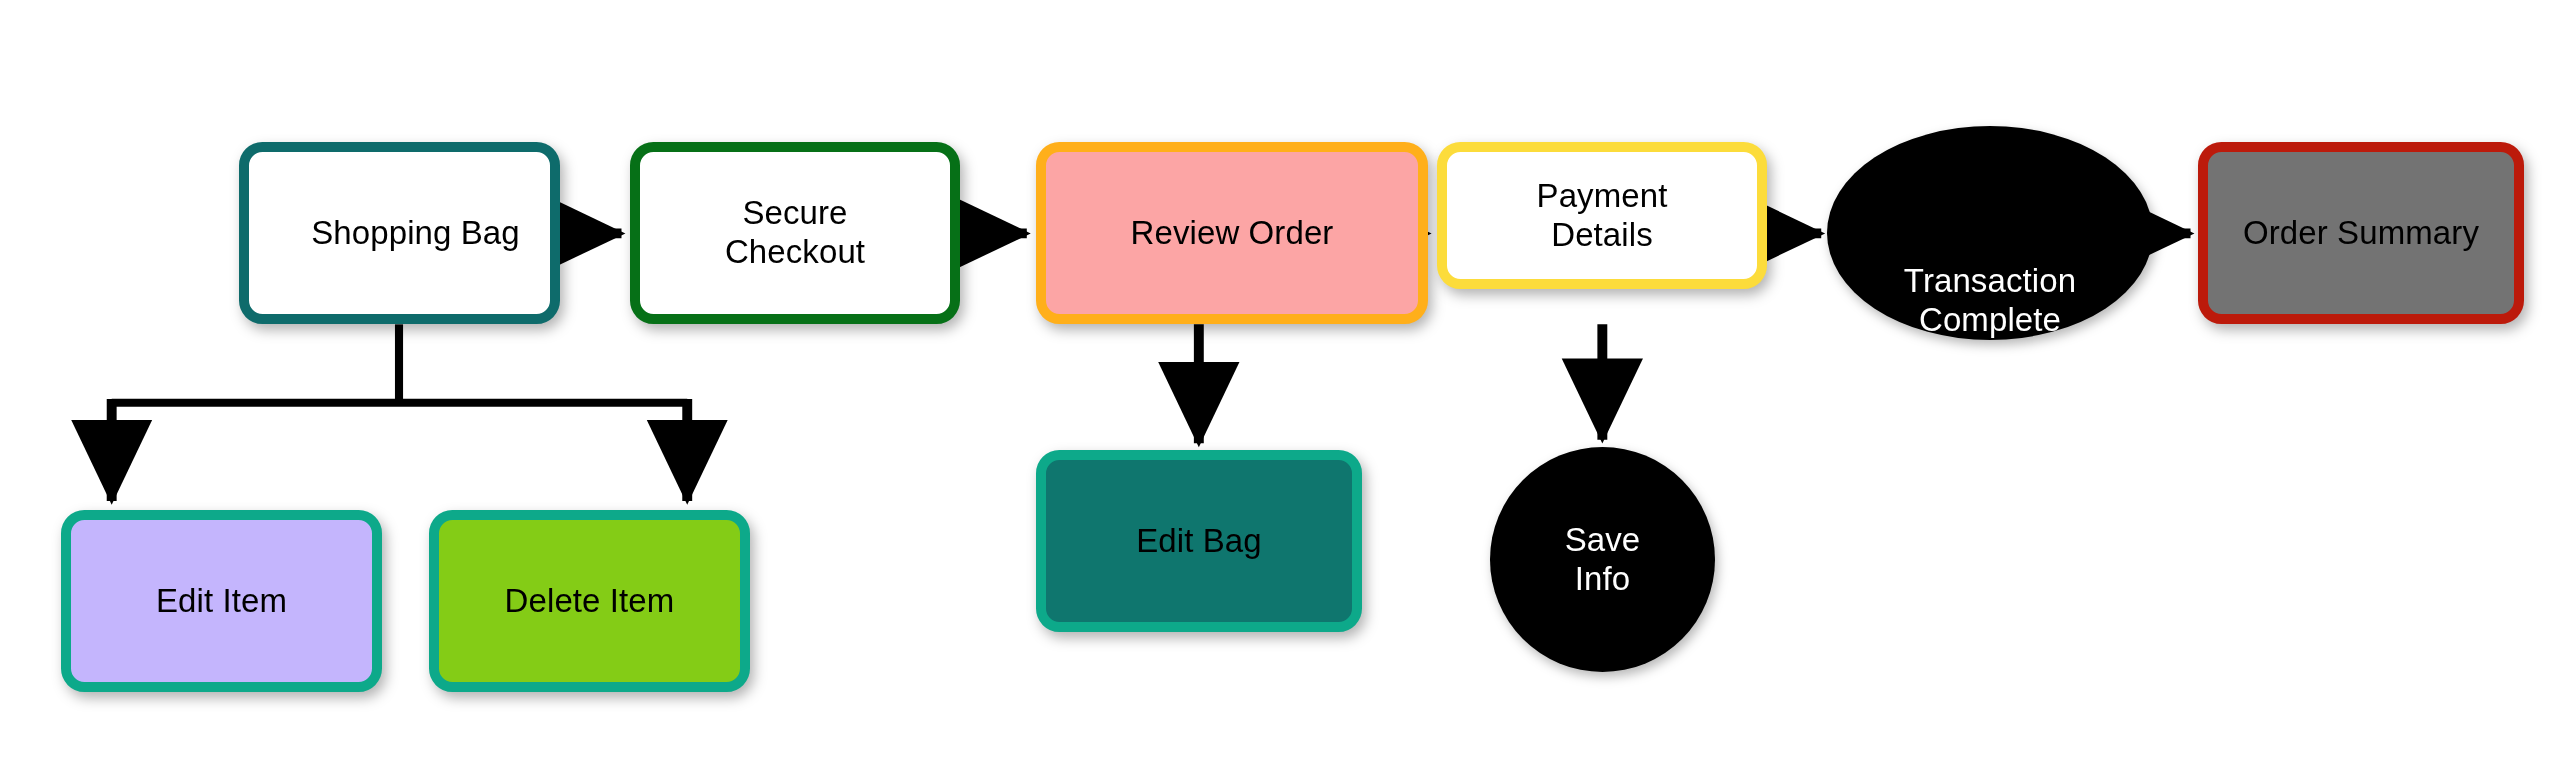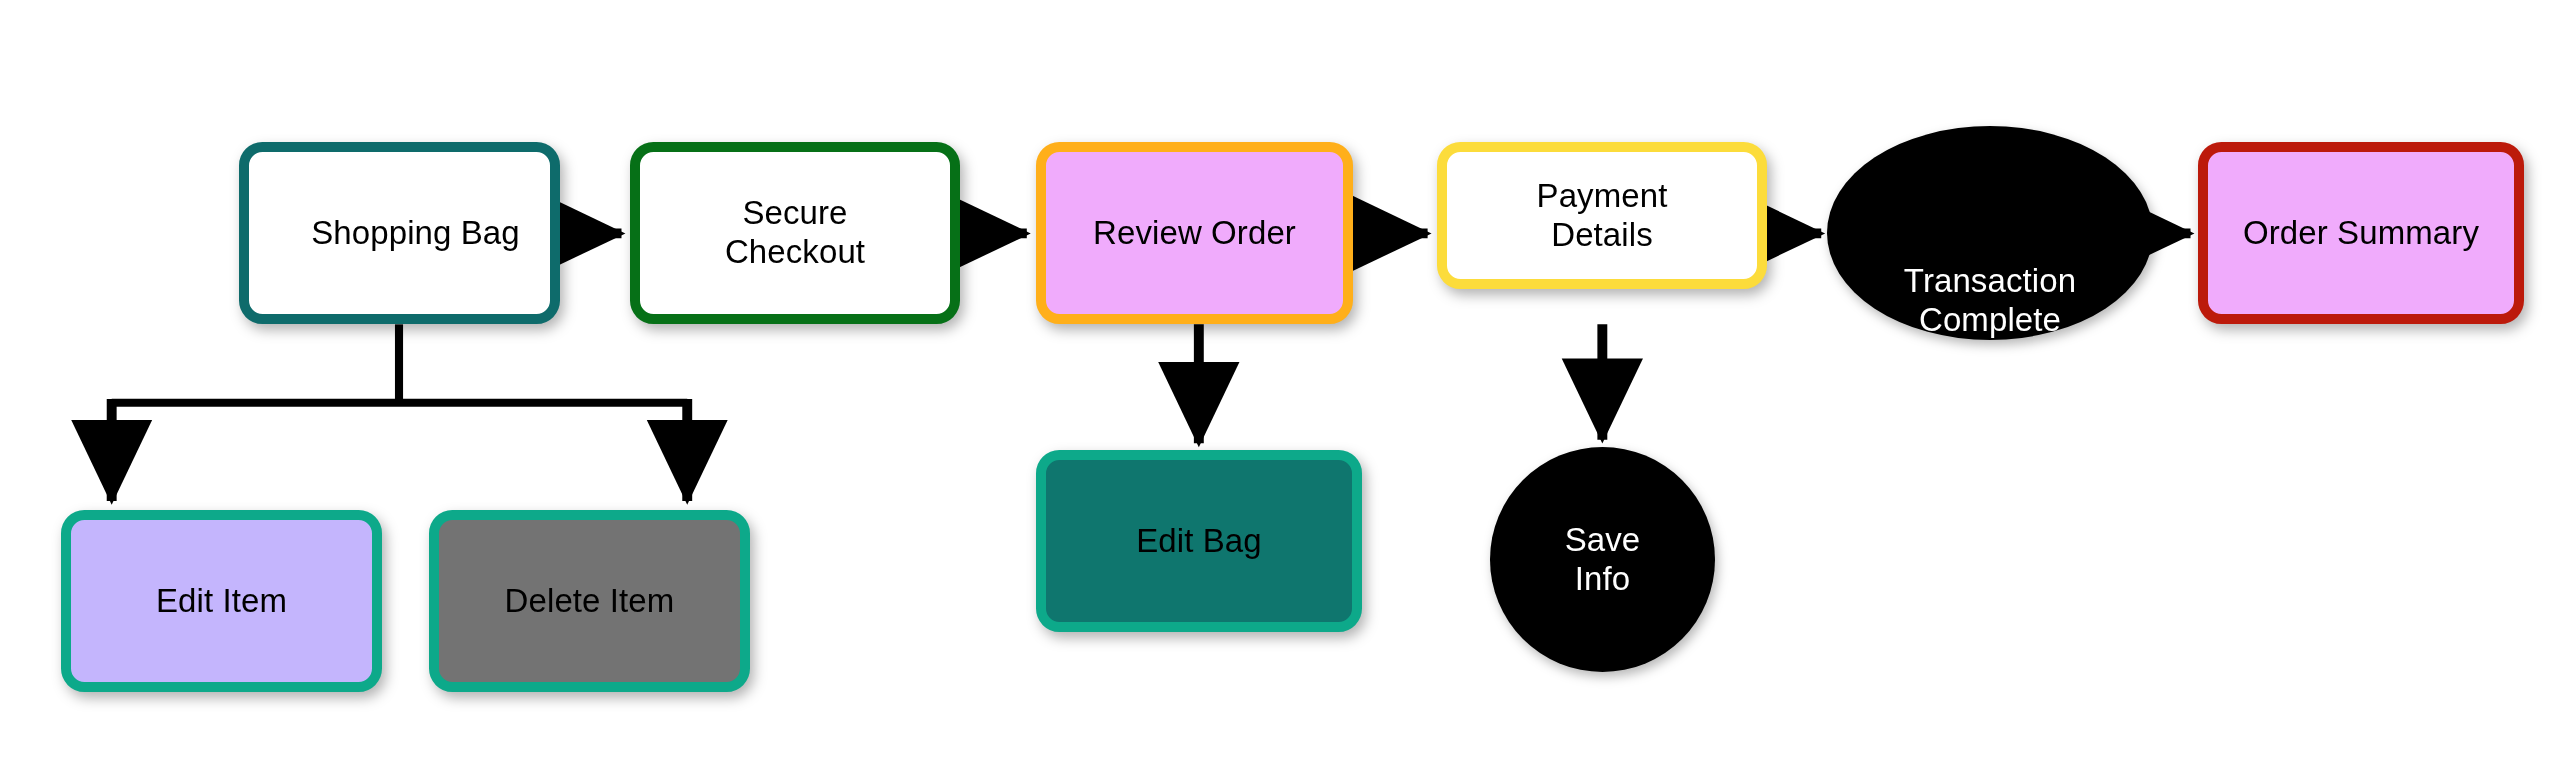--- a/index.html
+++ b/index.html
@@ -117,27 +117,27 @@
 
     <g>
       <line x1="1779" y1="360" x2="1779" y2="488" stroke="#000000" stroke-width="11" marker-end="url(#arrowhead)"></line>
     </g>
   </svg>
 
   <div id="node-layer">
       <div class="node rect" style="left: 239px; top: 142px; width: 321px; height: 182px; border-color: rgb(14, 107, 107); background: rgb(255, 255, 255); color: rgb(0, 0, 0); padding-left: 32px;"><span class="node-label">Shopping Bag</span></div>
       <div class="node rect" style="left: 630px; top: 142px; width: 330px; height: 182px; border-color: rgb(6, 112, 23); background: rgb(255, 255, 255); color: rgb(0, 0, 0);"><span class="node-label">Secure
 Checkout</span></div>
-      <div class="node rect" style="left: 1036px; top: 142px; width: 317px; height: 182px; border-color: rgb(255, 175, 26); background: #f0abfc; color: rgb(0, 0, 0);"><span class="node-label">Review Order</span></div>
+      <div class="node rect" style="left: 1036px; top: 142px; width: 392px; height: 182px; border-color: rgb(255, 175, 26); background: #fca5a5; color: rgb(0, 0, 0);"><span class="node-label">Review Order</span></div>
       <div class="node rect" style="left: 1437px; top: 142px; width: 330px; height: 147px; border-color: rgb(252, 220, 59); background: rgb(255, 255, 255); color: rgb(0, 0, 0);"><span class="node-label">Payment
 Details</span></div>
       <div class="node ellipse" style="left: 1827px; top: 126px; width: 326px; height: 214px; background: rgb(0, 0, 0); filter: drop-shadow(rgba(0, 0, 0, 0.28) 3.6px 5.4px 5.4px); color: rgb(255, 255, 255); align-items: flex-end;"><span class="node-label">Transaction
 Complete</span></div>
-      <div class="node rect" style="left: 2198px; top: 142px; width: 326px; height: 182px; border-color: rgb(188, 26, 11); background: #f0abfc; color: rgb(0, 0, 0);"><span class="node-label">Order Summary</span></div>
+      <div class="node rect" style="left: 2198px; top: 142px; width: 326px; height: 182px; border-color: rgb(188, 26, 11); background: #737373; color: rgb(0, 0, 0);"><span class="node-label">Order Summary</span></div>
       <div class="node rect" style="left: 61px; top: 510px; width: 321px; height: 182px; border-color: rgb(13, 169, 138); background: #c4b5fd; color: rgb(0, 0, 0); text-align: right;"><span class="node-label">Edit Item</span></div>
-      <div class="node rect" style="left: 429px; top: 510px; width: 321px; height: 182px; border-color: rgb(13, 169, 138); background: #737373; color: rgb(0, 0, 0);"><span class="node-label">Delete Item</span></div>
+      <div class="node rect" style="left: 429px; top: 510px; width: 321px; height: 182px; border-color: rgb(13, 169, 138); background: #84cc16; color: rgb(0, 0, 0);"><span class="node-label">Delete Item</span></div>
       <div class="node rect" style="left: 1036px; top: 450px; width: 326px; height: 182px; border-color: rgb(13, 169, 138); background: #0f766e; color: rgb(0, 0, 0);"><span class="node-label">Edit Bag</span></div>
       <div class="node circle" style="left: 1490px; top: 447px; width: 225px; height: 225px; background: rgb(0, 0, 0); filter: drop-shadow(rgba(0, 0, 0, 0.28) 3.6px 5.4px 5.4px); color: rgb(255, 255, 255);"><span class="node-label">Save
 Info</span></div>
     </div>
 
 </div>
 
 
 </body></html>

